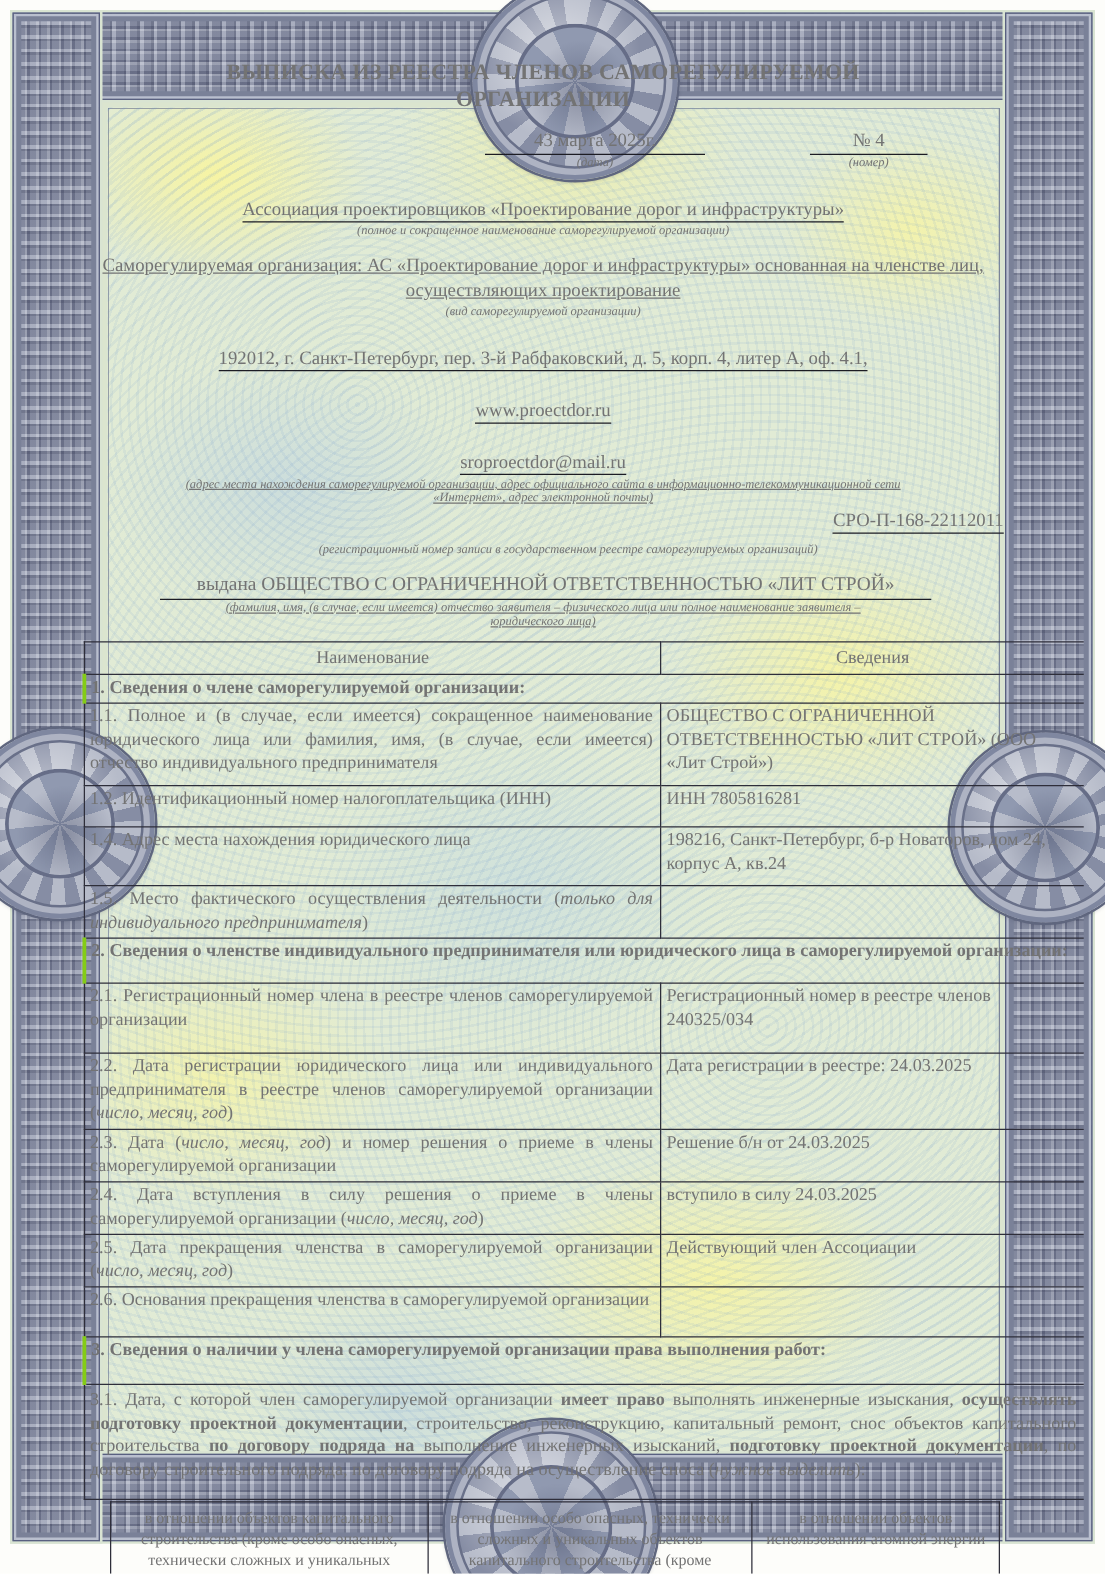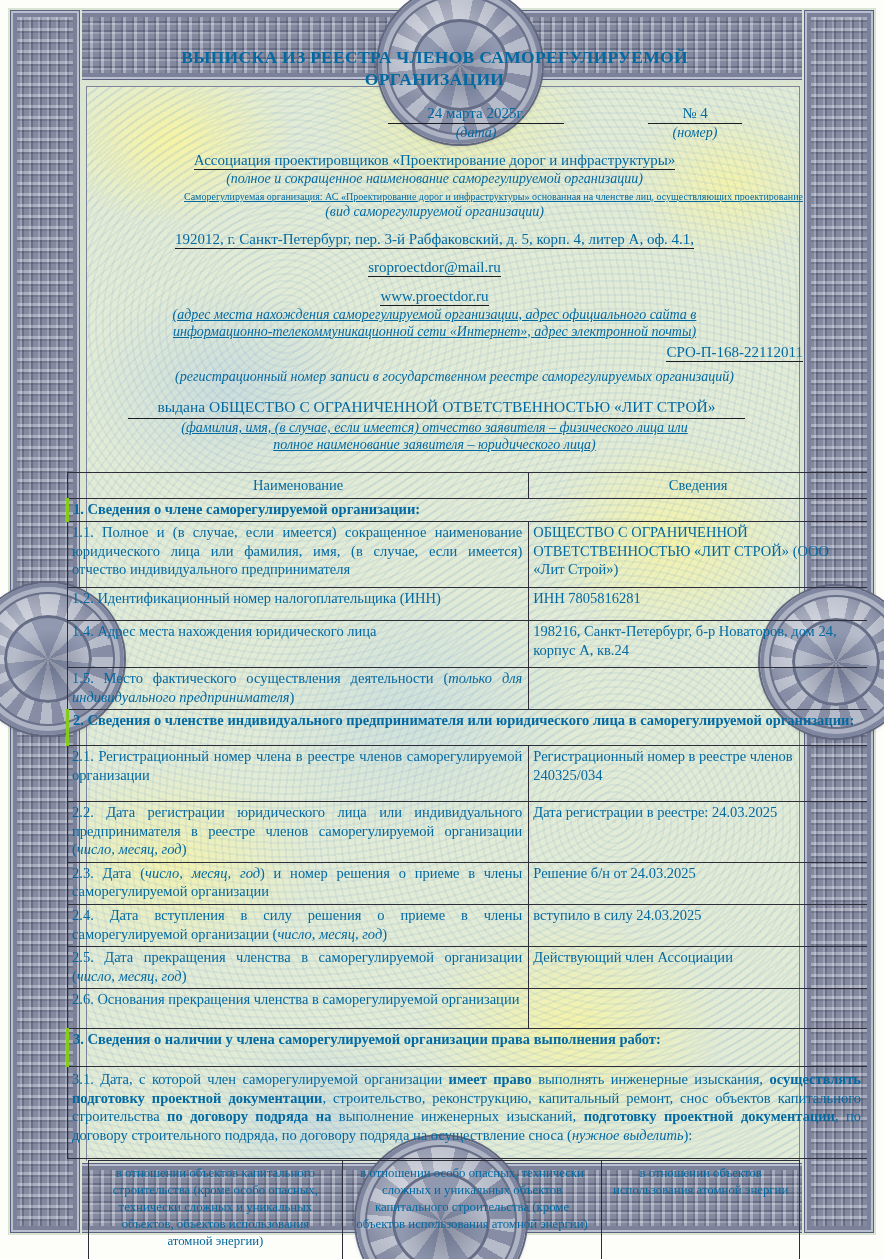--- a/index.html
+++ b/index.html
@@ -1,18 +1,18 @@
 <!DOCTYPE html>
 <html><head>
 <meta charset="utf-8">
 <style>
   html,body { margin:0; padding:0; background:#ffffff; }
   .cert {
     position:relative; width:884px; height:1259px; overflow:hidden;
-    background:#fdfdfa; font-family:"Liberation Serif", serif; color:#0369a1;
+    background:#fdfdfa; font-family:"Liberation Serif", serif; color:#737373;
   }
   
   .band {
     position:absolute; z-index:2; background-color:#8d93a9;
     border:1px solid #596080;
     box-shadow: 0 0 0 2px #d9e4d2, inset 0 0 0 2px #b9bfce, inset 0 0 0 6px #7a8198;
   }
   .band.h {
     background-image:
       repeating-linear-gradient(90deg, rgba(25,30,55,.25) 0 2px, rgba(237,240,246,.28) 2px 5px, rgba(25,30,55,.10) 5px 11px),
@@ -76,31 +76,31 @@
   .content { position:absolute; z-index:5; left:66px; top:46px; width:801px; }
   .hdr { padding-right:64px; }
   .title {
     font-size:17.5px; font-weight:bold; text-align:center; line-height:1.26;
     letter-spacing:.3px; max-width:620px; margin:0 auto;
   }
   .fields { display:flex; margin-top:15px; }
   .f-date { margin-left:322px; width:176px; text-align:center; }
   .f-num  { margin-left:84px;  width:94px;  text-align:center; }
   .f-val  { display:block; font-size:15px; border-bottom:1.3px solid #1c1c24; padding-bottom:1px; }
-  .cap    { text-align:center; font-style:italic; font-size:14px; line-height:1.18; margin-top:1px; }
-  .cline  { margin-top:9px; text-align:center; font-size:15px; line-height:1.3; }
+  .cap    { text-align:center; font-style:italic; font-size:10px; line-height:1.18; margin-top:1px; }
+  .cline  { margin-top:22px; text-align:center; font-size:15px; line-height:1.3; }
   .cline .u { border-bottom:1.3px solid #1c1c24; padding-bottom:1px; }
-  .uline  { margin-top:2px; text-align:right; font-size:10px; line-height:1.34; text-decoration:underline; }
+  .uline  { margin-top:12px; text-align:center; font-size:15px; line-height:1.34; text-decoration:underline; }
   .capw   { max-width:575px; margin:1px auto 0;text-decoration:underline; }
   .issued {
     margin:13px 58px 0 62px; text-align:center; font-size:15.5px;
     border-bottom:1.3px solid #1c1c24; padding-bottom:2px;
   }
   
-  table.main { margin-top:19px; width:100%; border-collapse:collapse; table-layout:fixed; }
+  table.main { margin-top:9px; width:100%; border-collapse:collapse; table-layout:fixed; }
   table.main td {
     border-top:1px solid #2e2e3a; border-bottom:1px solid #2e2e3a;
     font-size:14.5px; line-height:1.28; vertical-align:top; padding:1px 6px 3px 4px;
   }
   table.main td.name { border-left:1px solid #2e2e3a; border-right:1px solid #2e2e3a; text-align:justify; }
   table.main td.val  { border-right:none; }
   table.main tr.thead td { text-align:center; padding:3px 4px; }
   table.main td.sec { border-left:3px solid #84cc16; font-weight:bold; text-align:justify; }
   table.main td.para { border-left:1px solid #2e2e3a; text-align:justify; padding-top:3px; }
   
@@ -127,45 +127,45 @@
   <div class="rosette rosette-right"></div>
   <div class="rosette rosette-bottom"></div>
 
   <div class="content">
     <div class="hdr">
 
       <div class="title">ВЫПИСКА ИЗ РЕЕСТРА ЧЛЕНОВ САМОРЕГУЛИРУЕМОЙ ОРГАНИЗАЦИИ</div>
 
       <div class="fields">
         <div class="f-date">
-          <span class="f-val">24 марта 2025г.</span>
+          <span class="f-val">43 марта 2025г.</span>
           <div class="cap">(дата)</div>
         </div>
         <div class="f-num">
           <span class="f-val">№ 4</span>
           <div class="cap">(номер)</div>
         </div>
       </div>
 
       <div class="cline">
         <span class="u">Ассоциация проектировщиков «Проектирование дорог и инфраструктуры»</span>
       </div>
       <div class="cap">(полное и сокращенное наименование саморегулируемой организации)</div>
 
       <div class="uline">Саморегулируемая организация: АС «Проектирование дорог и инфраструктуры» основанная на членстве лиц, осуществляющих проектирование</div>
       <div class="cap">(вид саморегулируемой организации)</div>
 
       <div class="cline">
         <span class="u">192012, г. Санкт-Петербург, пер. 3-й Рабфаковский, д. 5, корп. 4, литер А, оф. 4.1,</span>
       </div>
       <div class="cline">
+        <span class="u">www.proectdor.ru</span>
+      </div>
+      <div class="cline">
         <span class="u">sroproectdor@mail.ru</span>
-      </div>
-      <div class="cline">
-        <span class="u">www.proectdor.ru</span>
       </div>
       <div class="cap capw">(адрес места нахождения саморегулируемой организации, адрес официального сайта в информационно-телекоммуникационной сети «Интернет», адрес электронной почты)</div>
 
       <div class="cline" style="margin-top:3px;text-align:right;">
         <span class="u">СРО-П-168-22112011</span>
       </div>
       <div class="cap" style="margin-top:6px;padding-left:40px;">(регистрационный номер записи в государственном реестре саморегулируемых организаций)</div>
 
       <div class="issued">выдана ОБЩЕСТВО С ОГРАНИЧЕННОЙ ОТВЕТСТВЕННОСТЬЮ «ЛИТ СТРОЙ»</div>
       <div class="cap capw" style="max-width:520px;">(фамилия, имя, (в случае, если имеется) отчество заявителя – физического лица или полное наименование заявителя – юридического лица)</div>

